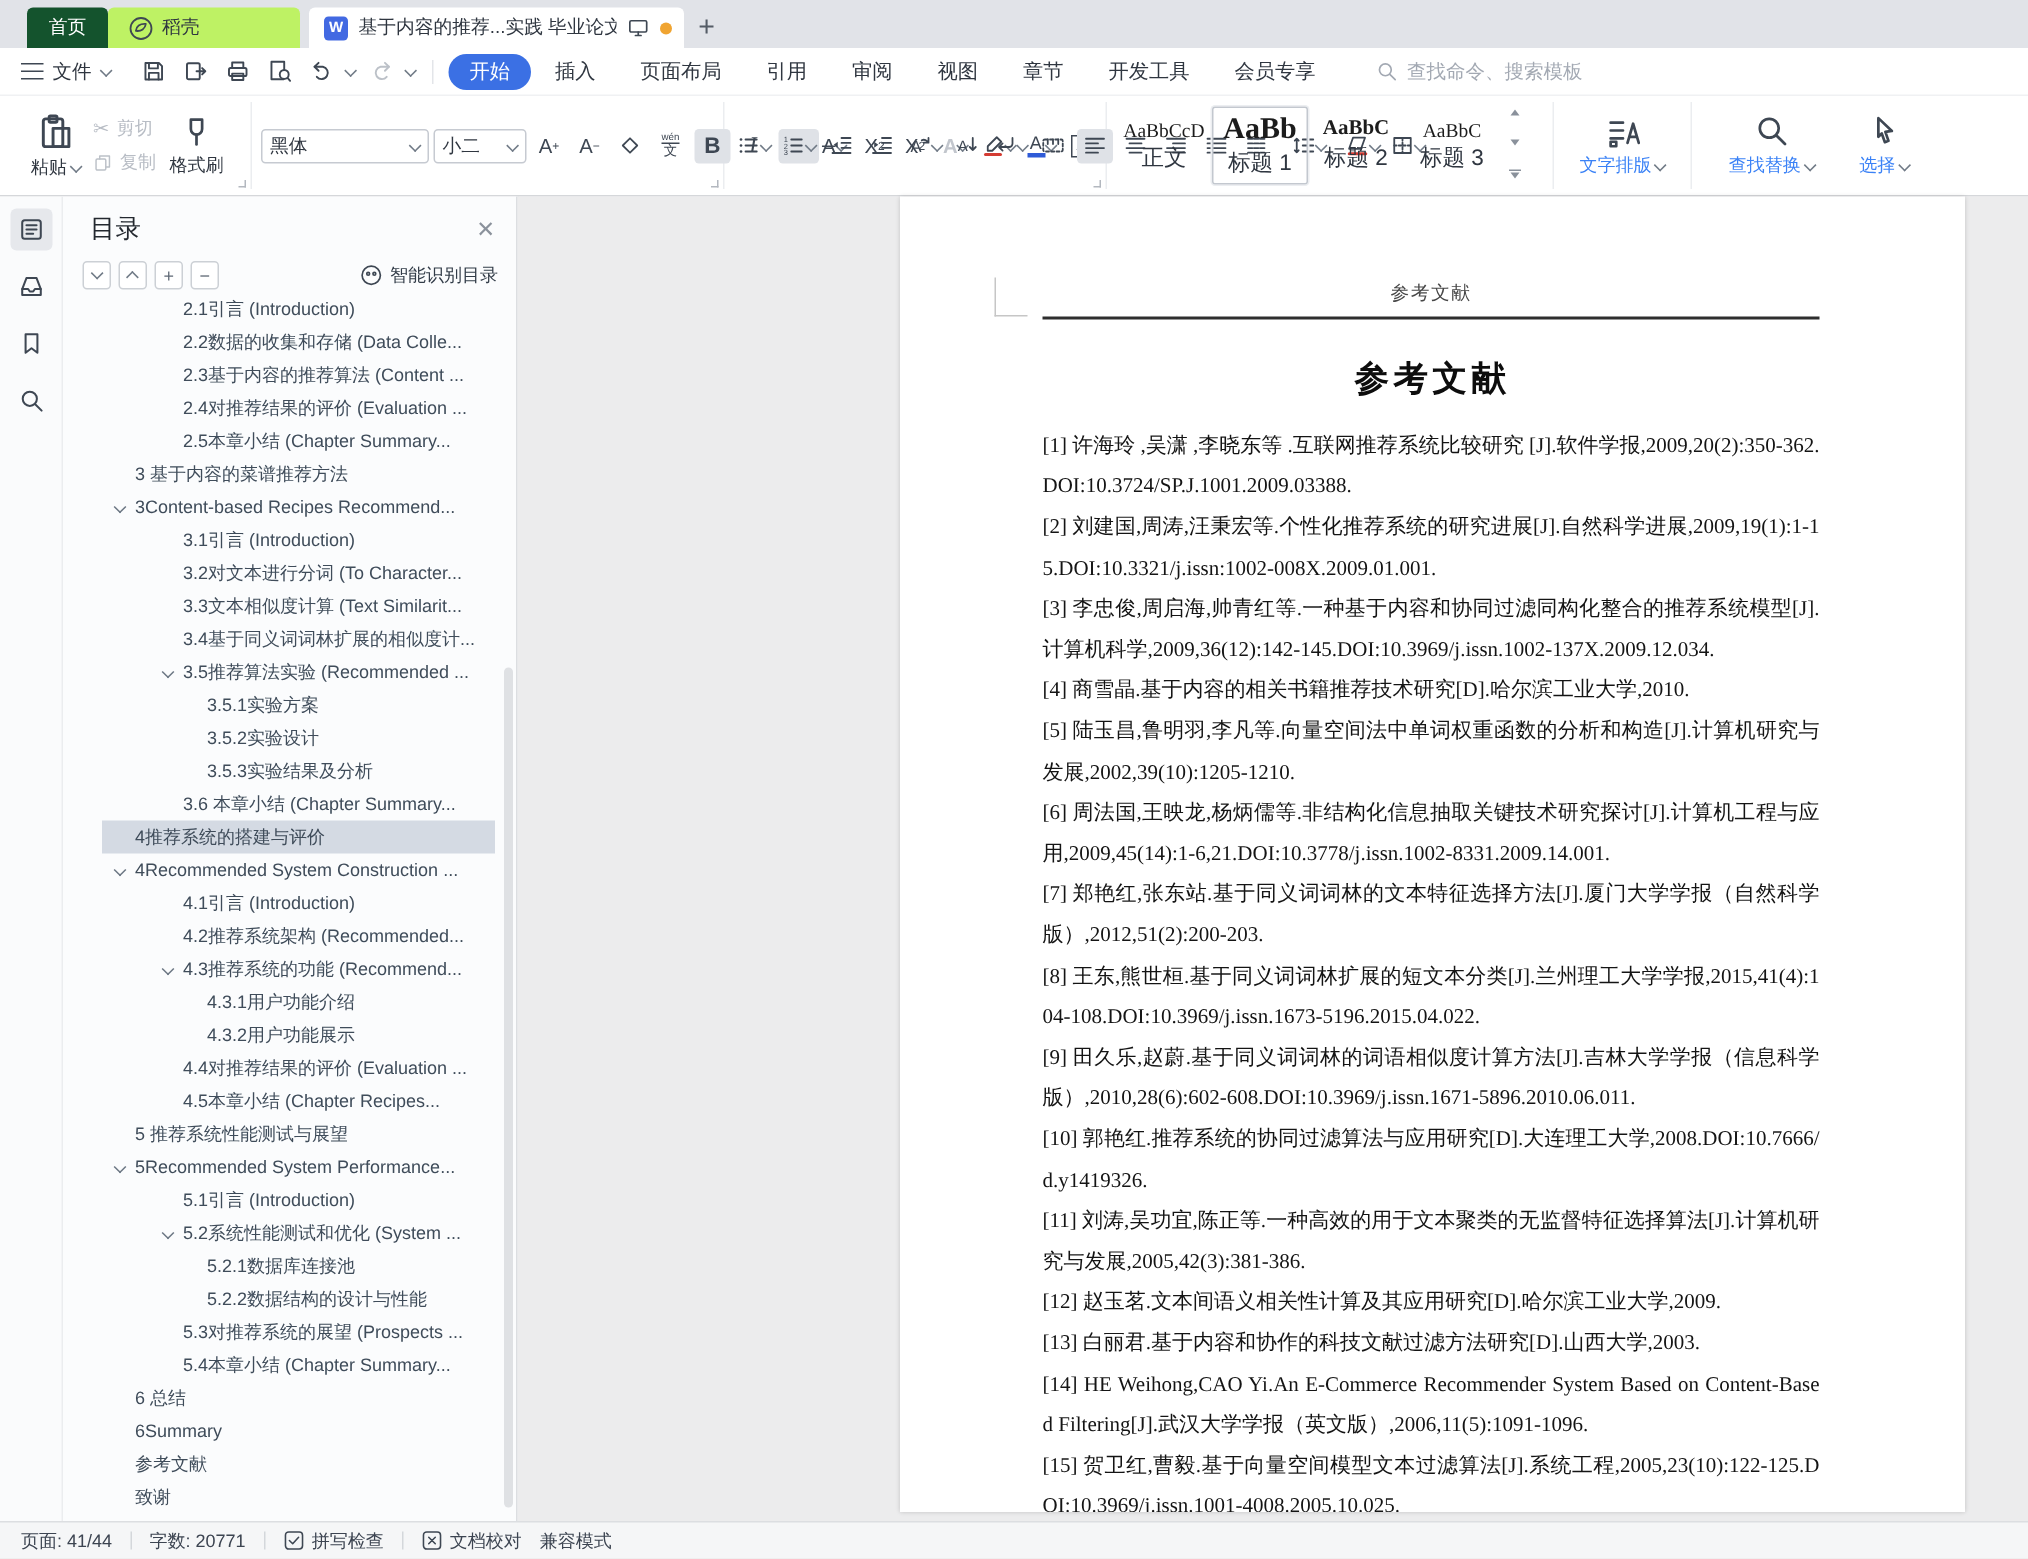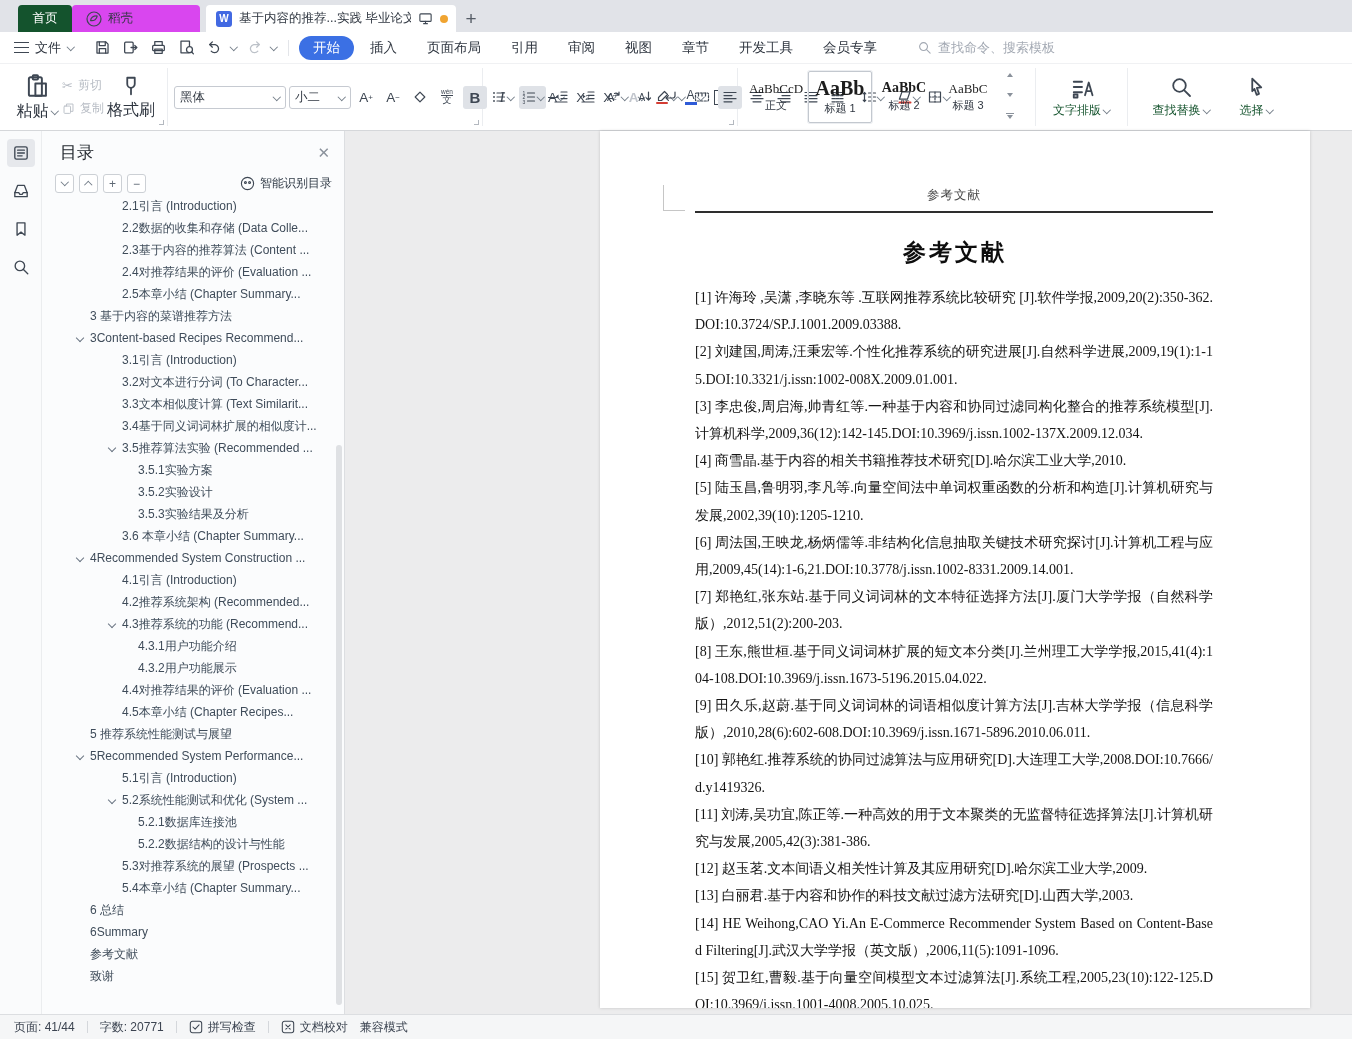--- a/index.html
+++ b/index.html
@@ -3,21 +3,21 @@
 <meta charset="utf-8">
 <style>
   * { margin:0; padding:0; box-sizing:border-box; }
   html,body { width:1352px; height:1039px; overflow:hidden; }
   body { font-family:"Liberation Sans","DejaVu Sans",sans-serif; color:#3e4753; background:#ececed; position:relative; }
 
   
   .tabbar { position:absolute; left:0; top:0; width:1352px; height:32px; background:#e1e3e8; display:flex; align-items:flex-end; }
   .tab { height:27px; display:flex; align-items:center; font-size:12.5px; cursor:default; }
   .tab-home { margin-left:18px; width:54px; justify-content:center; background:#14532d; color:#fff; border-radius:4px 4px 0 0; }
-  .tab-docer { width:128px; padding-left:14px; background:#d946ef; color:#2f3640; gap:6px; border-radius:4px 4px 0 0; }
+  .tab-docer { width:128px; padding-left:14px; background:#bef264; color:#2f3640; gap:6px; border-radius:4px 4px 0 0; }
   .tab-doc { margin-left:6px; width:250px; background:#fff; color:#2f3640; padding:0 8px 0 10px; gap:7px; border-radius:4px 4px 0 0; }
   .tab-doc .doc-title { flex:1; white-space:nowrap; overflow:hidden; }
   .wlogo { width:16px; height:16px; background:#4269e2; color:#fff; font-weight:bold; font-size:10px; border-radius:3px; display:flex; align-items:center; justify-content:center; flex:none; }
   .dot { width:8px; height:8px; border-radius:50%; background:#f0a431; flex:none; }
   .tab-add { width:30px; height:27px; font-size:19px; color:#555c66; display:flex; align-items:center; justify-content:center; }
 
   
   .menubar { position:absolute; left:0; top:32px; width:1352px; height:32px; background:#fff; display:flex; align-items:center; border-bottom:1px solid #f0f1f3; }
   .file-btn { display:flex; align-items:center; gap:6px; margin-left:14px; font-size:13px; color:#2f3640; }
   .burger { width:15px; height:11px; border-top:1.6px solid #3e4753; border-bottom:1.6px solid #3e4753; position:relative; }
@@ -35,21 +35,21 @@
   .ic { display:block; }
   .ic path, .ic rect, .ic circle, .ic line { stroke:#3e4753; fill:none; stroke-width:1.2; stroke-linecap:round; stroke-linejoin:round; }
   .ic.gray path { stroke:#bcc1c8; }
   .ic .fillme { fill:#3e4753; stroke:none; }
 
   
   .toolbar { position:absolute; left:0; top:64px; width:1352px; height:67px; background:#fff; border-bottom:1px solid #d5d7da; display:flex; padding:4px 0 4px 8px; }
   .grp { position:relative; border-right:1px solid #ebedf0; display:flex; padding:2px 6px; }
   .launcher { position:absolute; right:3px; bottom:1px; width:5px; height:5px; border-right:1px solid #b3b8bf; border-bottom:1px solid #b3b8bf; }
   .bigbtn { width:46px; display:flex; flex-direction:column; align-items:center; justify-content:center; gap:2px; border-radius:3px; }
-  .bigbtn .blabel { font-size:16px; color:#2f3640; display:flex; align-items:center; gap:2px; }
+  .bigbtn .blabel { font-size:12px; color:#2f3640; display:flex; align-items:center; gap:2px; }
   .cutcopy { display:flex; flex-direction:column; justify-content:center; gap:6px; margin:0 2px; }
   .smallbtn { display:flex; align-items:center; gap:5px; font-size:12px; color:#b8bdc5; }
   .smallbtn .glyph { font-size:13px; }
   .fcol { display:flex; justify-content:center; gap:4px; }
   .frow { display:flex; align-items:center; gap:3px; }
   .selbox { height:23px; border:1px solid #c6cad1; border-radius:3px; display:flex; align-items:center; padding:0 5px; font-size:12.5px; color:#2f3640; justify-content:space-between; }
   .tbtn { min-width:24px; height:23px; padding:0 2px; display:flex; align-items:center; justify-content:center; border-radius:3px; font-size:13.5px; color:#3e4753; }
   .tbtn.on { background:#dfe2e7; }
   .tbtn.dis { color:#c2c6cd; }
   .tbtn sup { font-size:8px; }
@@ -64,29 +64,29 @@
   .charbox { border:1px solid #3e4753; font-size:10px; width:15px; height:15px; display:flex; align-items:center; justify-content:center; }
   .pinyin { display:flex; flex-direction:column; align-items:center; line-height:1; }
   .pinyin i { font-style:normal; font-size:6.5px; border-bottom:0.5px solid #3e4753; }
   .pinyin b { font-weight:normal; font-size:9px; }
   .styles-wrap { display:flex; align-items:center; }
   .scard { width:64px; height:52px; display:flex; flex-direction:column; align-items:center; justify-content:center; gap:3px; border:1px solid transparent; border-radius:2px; }
   .scard .sample { font-size:13px; color:#1c1c1c; line-height:1; font-family:"Liberation Serif",serif; }
   .scard:nth-child(2) { border:1px solid #c3c8cf; box-shadow:0 0 0 1px #eceef1; }
   .scard:nth-child(2) .sample { font-weight:bold; font-size:20px; }
   .scard:nth-child(3) .sample { font-weight:bold; font-size:14px; }
-  .scard .slabel { font-size:11px; color:#2f3640; }
+  .scard .slabel { font-size:15px; color:#2f3640; }
   .scroll-col { width:16px; height:52px; display:flex; flex-direction:column; align-items:center; justify-content:space-between; padding:3px 0; margin-left:2px; }
   .tri-up, .tri-dn { width:0; height:0; border-left:3.5px solid transparent; border-right:3.5px solid transparent; }
   .tri-up { border-bottom:4.5px solid #8a919b; }
   .tri-dn { border-top:4.5px solid #8a919b; }
   .tri-bar { display:flex; flex-direction:column; align-items:center; gap:1px; }
   .tri-bar .bar { width:8px; height:1.4px; background:#8a919b; }
   .vbig { width:56px; display:flex; flex-direction:column; align-items:center; justify-content:center; gap:3px; }
-  .vbig .blabel { font-size:12px; color:#14532d; display:flex; align-items:center; gap:2px; }
+  .vbig .blabel { font-size:12px; color:#3b82f6; display:flex; align-items:center; gap:2px; }
 
   
   .main { position:absolute; left:0; top:131px; width:1352px; height:883px; }
   .iconstrip { position:absolute; left:0; top:0; width:42px; height:100%; background:#fafbfc; border-right:1px solid #ebedef; display:flex; flex-direction:column; align-items:center; padding-top:8px; gap:10px; }
   .stripbtn { width:28px; height:28px; display:flex; align-items:center; justify-content:center; border-radius:4px; }
   .stripbtn.on { background:#e6e8ec; }
   .sidepanel { position:absolute; left:42px; top:0; width:303px; height:100%; background:#fbfcfd; border-right:1px solid #dcdee1; }
   .sp-head { display:flex; align-items:center; justify-content:space-between; padding:10px 14px 0 18px; }
   .sp-title { font-size:17px; color:#23282f; }
   .sp-close { font-size:15px; color:#8b929c; }
@@ -560,20 +560,21 @@
         <div class="oitem l1"><span class="chev"></span><span>3Content-based Recipes Recommend...</span></div>
         <div class="oitem l2"><span>3.1引言 (Introduction)</span></div>
         <div class="oitem l2"><span>3.2对文本进行分词 (To Character...</span></div>
         <div class="oitem l2"><span>3.3文本相似度计算 (Text Similarit...</span></div>
         <div class="oitem l2"><span>3.4基于同义词词林扩展的相似度计...</span></div>
         <div class="oitem l2"><span class="chev"></span><span>3.5推荐算法实验 (Recommended ...</span></div>
         <div class="oitem l3"><span>3.5.1实验方案</span></div>
         <div class="oitem l3"><span>3.5.2实验设计</span></div>
         <div class="oitem l3"><span>3.5.3实验结果及分析</span></div>
         <div class="oitem l2"><span>3.6 本章小结 (Chapter Summary...</span></div>
+        <div class="oitem l1 osel"><span>4推荐系统的搭建与评价</span></div>
         <div class="oitem l1"><span class="chev"></span><span>4Recommended System Construction ...</span></div>
         <div class="oitem l2"><span>4.1引言 (Introduction)</span></div>
         <div class="oitem l2"><span>4.2推荐系统架构 (Recommended...</span></div>
         <div class="oitem l2"><span class="chev"></span><span>4.3推荐系统的功能 (Recommend...</span></div>
         <div class="oitem l3"><span>4.3.1用户功能介绍</span></div>
         <div class="oitem l3"><span>4.3.2用户功能展示</span></div>
         <div class="oitem l2"><span>4.4对推荐结果的评价 (Evaluation ...</span></div>
         <div class="oitem l2"><span>4.5本章小结 (Chapter Recipes...</span></div>
         <div class="oitem l1"><span>5 推荐系统性能测试与展望</span></div>
         <div class="oitem l1"><span class="chev"></span><span>5Recommended System Performance...</span></div>

